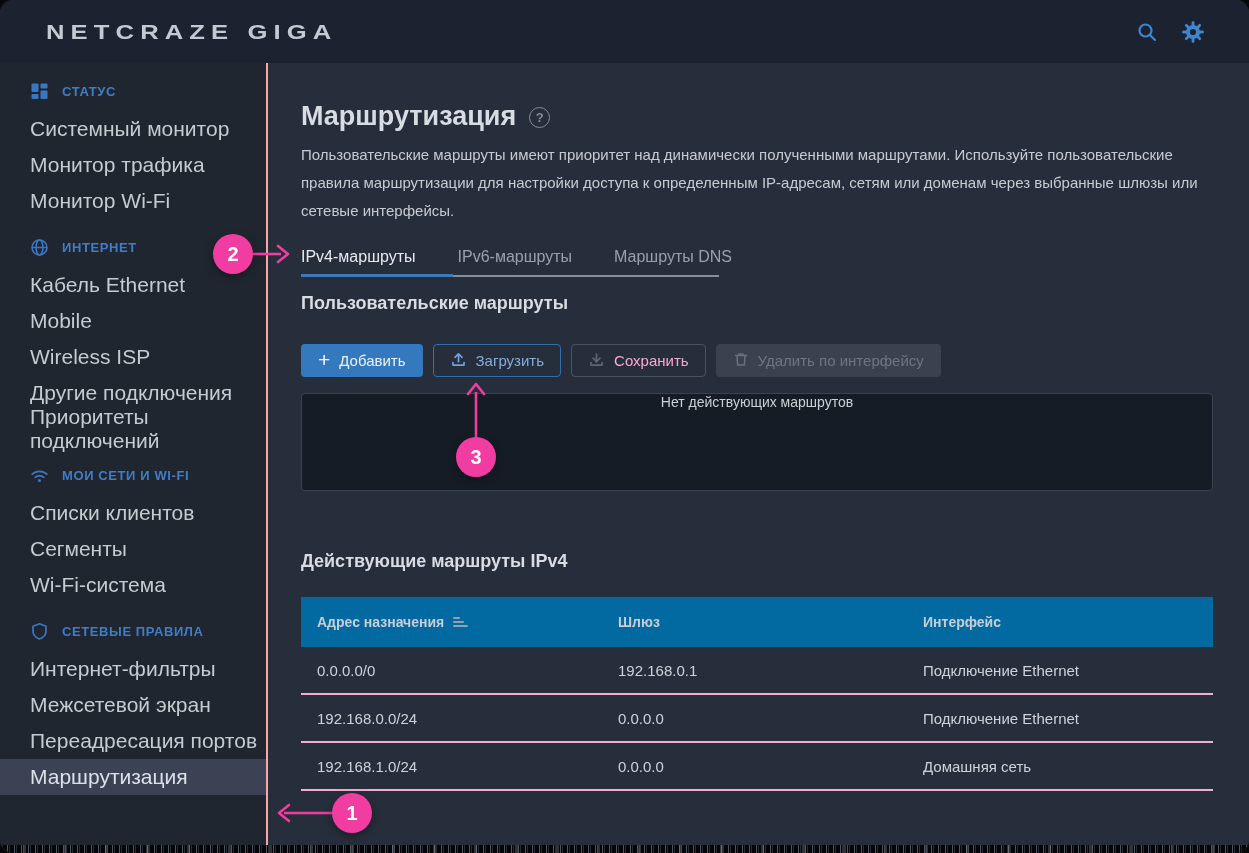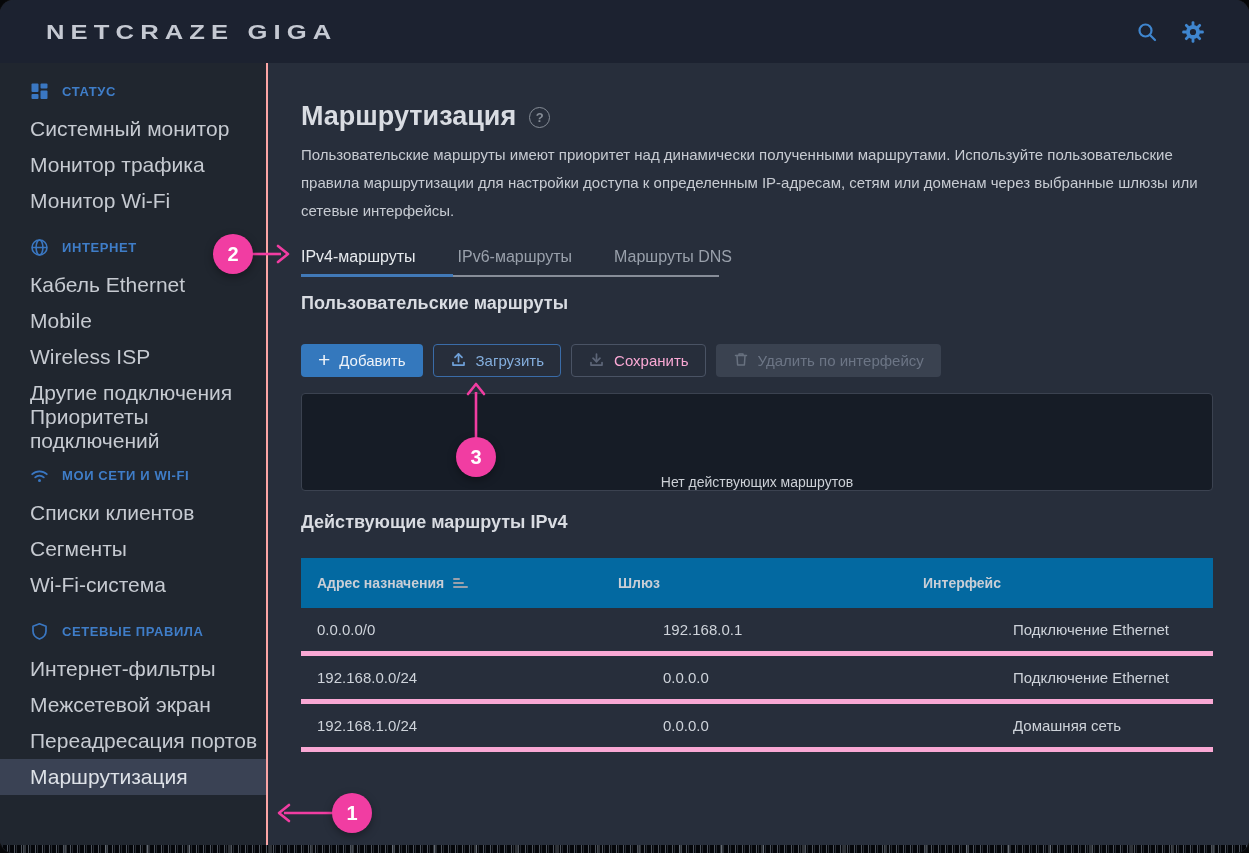--- a/index.html
+++ b/index.html
@@ -76,35 +76,35 @@
   }
   .btn-primary { background:#3478bd; color:#eef3f9; }
   .btn-outline { border-color:#3a6ca8; color:#84aedd; }
   .btn-ghost-disabled { border-color:#4a5364; color:#f9a8d4; }
   .btn-fill-disabled { background:#3a4250; color:#6c7585; }
   .plus-glyph { font-size:21px; font-weight:400; line-height:1; margin-top:-2px; }
 
   .empty-box {
     margin-top:16px; width:912px; height:98px; background:#161c26;
     border:1px solid #3b4250; border-radius:4px;
-    display:flex; align-items:flex-end; justify-content:center;
+    display:flex; align-items:flex-start; justify-content:center;
   }
   .empty-text { font-size:14px; color:#ccd0d6; }
 
-  .section-title-2 { margin-top:21px; font-size:18px; font-weight:700; color:#d9dce2; }
+  .section-title-2 { margin-top:60px; font-size:18px; font-weight:700; color:#d9dce2; }
 
   .routes-table { margin-top:25px; width:912px; }
   .t-header {
     height:50px; background:#0369a1; display:grid; grid-template-columns:301px 305px 1fr;
     padding-left:16px; align-items:center;
   }
   .t-header .t-cell { font-size:14px; font-weight:700; color:#c9ced6; display:flex; align-items:center; gap:9px; }
   .t-row {
     height:48px; display:grid; grid-template-columns:301px 305px 1fr; padding-left:16px;
-    align-items:center; border-bottom:5px solid #f9a8d4;gap:45px;
+    align-items:center; border-bottom:2px solid #f9a8d4;
   }
   .t-row .t-cell { font-size:15px; color:#ced3da; }
 
   .sort-icon { display:flex; flex-direction:column; gap:2px; cursor:pointer; }
   .sort-icon i { display:block; height:2px; background:#9aa0ab; border-radius:1px; }
   .sort-icon i:nth-child(1){ width:7px; }
   .sort-icon i:nth-child(2){ width:11px; }
   .sort-icon i:nth-child(3){ width:15px; }
 
   

